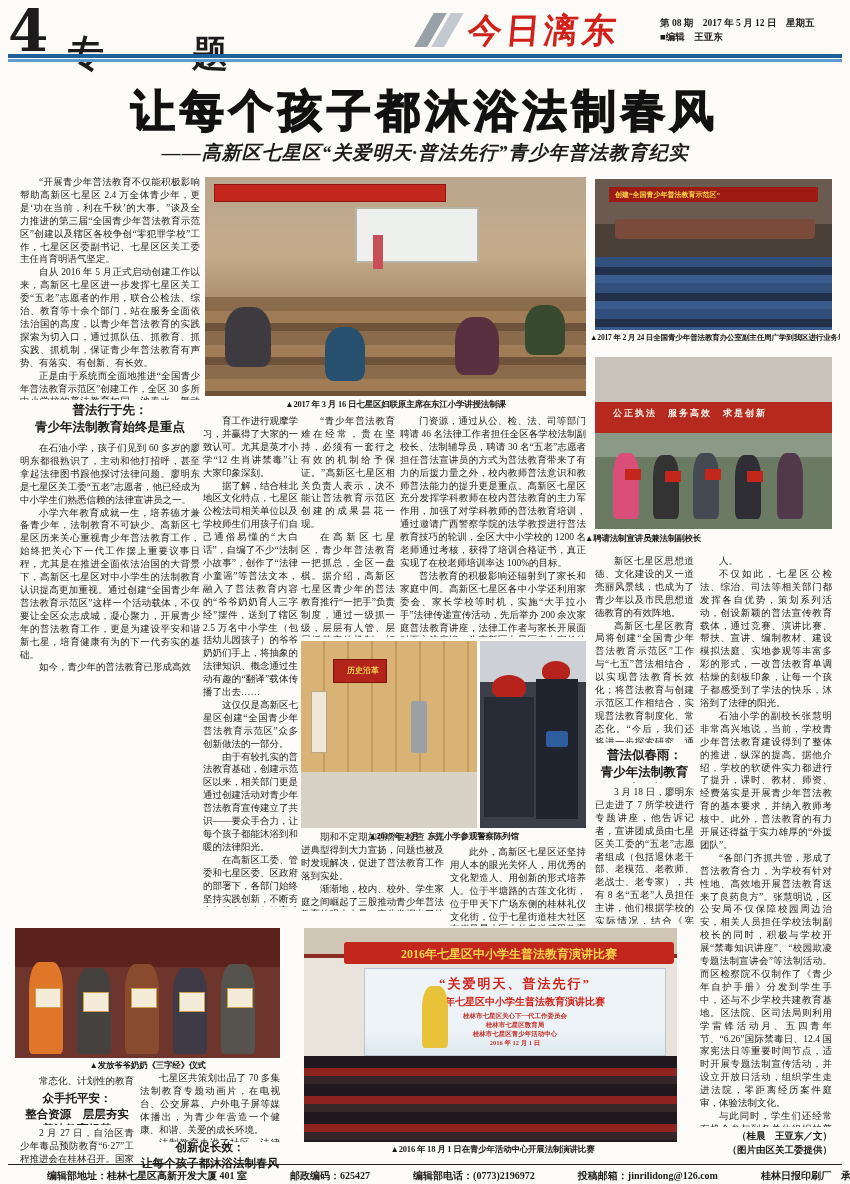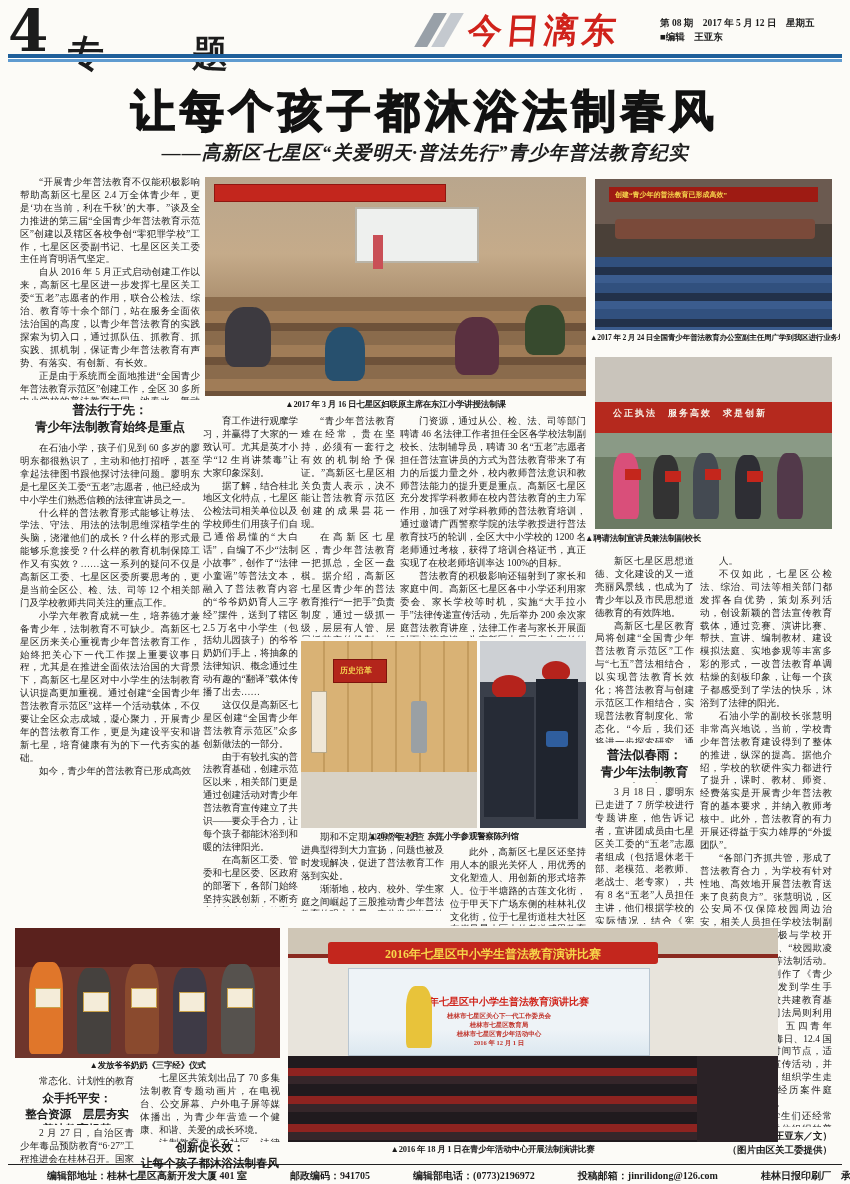--- a/index.html
+++ b/index.html
@@ -63,21 +63,21 @@
   <div class="abs" style="left:0;top:120px;width:381px;height:99px;background:repeating-linear-gradient(180deg,#8a6b4c 0 14px,#a07c57 14px 26px,#6e523a 26px 34px);"></div>
   <div class="abs" style="left:20px;top:130px;width:46px;height:60px;background:#3d3a40;border-radius:40% 40% 20% 20%;"></div>
   <div class="abs" style="left:120px;top:150px;width:40px;height:54px;background:#27506e;border-radius:40% 40% 20% 20%;"></div>
   <div class="abs" style="left:250px;top:140px;width:44px;height:58px;background:#5a3040;border-radius:40% 40% 20% 20%;"></div>
   <div class="abs" style="left:320px;top:128px;width:40px;height:50px;background:#374a2e;border-radius:40% 40% 20% 20%;"></div>
 </div>
 <div class="abs caption" style="left:205px;top:399px;width:381px;">▲2017 年 3 月 16 日七星区妇联原主席在东江小学讲授法制课</div>
 
 <div class="abs photo" style="left:595px;top:179px;width:237px;height:151px;background:linear-gradient(180deg,#6b5a50 0 30%,#4a4038 30% 70%,#2f2c33 70% 100%);">
   <div class="abs" style="left:14px;top:8px;width:209px;height:15px;background:#9e1b13;">
-    <div class="tinytxt" style="left:6px;top:3px;width:198px;font-size:7px;color:#f5d14b;font-weight:bold;">创建“青少年的普法教育已形成高效”</div>
+    <div class="tinytxt" style="left:6px;top:3px;width:198px;font-size:7px;color:#f5d14b;font-weight:bold;">创建“全国青少年普法教育示范区”</div>
   </div>
   <div class="abs" style="left:20px;top:40px;width:200px;height:20px;background:#7a4a3a;border-radius:4px;"></div>
   <div class="abs" style="left:0px;top:78px;width:237px;height:73px;background:repeating-linear-gradient(180deg,#31507e 0 10px,#22314a 10px 18px,#3b5c8e 18px 26px);"></div>
 </div>
 <div class="abs caption" style="left:590px;top:333px;width:250px;font-size:7.6px;">▲2017 年 2 月 24 日全国青少年普法教育办公室副主任周广学到我区进行业务培训</div>
 
 <div class="abs photo" style="left:595px;top:357px;width:237px;height:172px;background:linear-gradient(180deg,#c9c4bb 0 26%,#b5291e 26% 44%,#8a9a86 44% 58%,#6b7a63 58% 100%);">
   <div class="tinytxt" style="left:18px;top:50px;width:200px;font-size:9px;color:#f7f2e8;font-weight:bold;letter-spacing:2px;">公正执法　服务高效　求是创新</div>
   <div class="abs" style="left:18px;top:96px;width:26px;height:66px;background:#d94f7a;border-radius:35% 35% 12% 12%;"></div>
   <div class="abs" style="left:58px;top:98px;width:26px;height:64px;background:#333;border-radius:35% 35% 12% 12%;"></div>
@@ -90,42 +90,41 @@
   <div class="abs" style="left:152px;top:114px;width:16px;height:11px;background:#c4261c;"></div>
 </div>
 <div class="abs caption" style="left:585px;top:533px;width:237px;text-align:left;">▲聘请法制宣讲员兼法制副校长</div>
 
 <div class="abs sechead" style="left:20px;top:402px;width:180px;height:36px;">
   <div>普法行于先：</div>
   <div>青少年法制教育始终是重点</div>
 </div>
 <div class="abs col" style="left:20px;top:442px;width:180px;height:484px;">
     <p class="para">在石油小学，孩子们见到 60 多岁的廖明东都很熟识了，主动和他打招呼，甚至拿起法律图书跟他探讨法律问题。廖明东是七星区关工委“五老”志愿者，他已经成为中小学生们熟悉信赖的法律宣讲员之一。</p>
-    <p class="para">什么样的普法教育形式能够让尊法、学法、守法、用法的法制思维深植学生的头脑，浇灌他们的成长？什么样的形式最能够乐意接受？什么样的教育机制保障工作又有实效？……这一系列的疑问不仅是高新区工委、七星区区委所要思考的，更是当前全区公、检、法、司等 12 个相关部门及学校教师共同关注的重点工作。</p>
     <p class="para">小学六年教育成就一生，培养德才兼备青少年，法制教育不可缺少。高新区七星区历来关心重视青少年普法教育工作，始终把关心下一代工作摆上重要议事日程，尤其是在推进全面依法治国的大背景下，高新区七星区对中小学生的法制教育认识提高更加重视。通过创建“全国青少年普法教育示范区”这样一个活动载体，不仅要让全区众志成城，凝心聚力，开展青少年的普法教育工作，更是为建设平安和谐新七星，培育健康有为的下一代夯实的基础。</p>
     <p class="para">如今，青少年的普法教育已形成高效</p>
   </div>
 
 <div class="abs col" style="left:203px;top:415px;width:95px;height:492px;">
     <p class="para">育工作进行观摩学习，并赢得了大家的一致认可。尤其是英才小学“12 生肖讲禁毒”让大家印象深刻。</p>
     <p class="para">据了解，结合桂北地区文化特点，七星区公检法司相关单位以及学校师生们用孩子们自己通俗易懂的“大白话”，自编了不少“法制小故事”，创作了“法律小童谣”等普法文本，融入了普法教育内容的“爷爷奶奶育人三字经”摆件，送到了辖区 2.5 万名中小学生（包括幼儿园孩子）的爷爷奶奶们手上，将抽象的法律知识、概念通过生动有趣的“翻译”载体传播了出去……</p>
     <p class="para">这仅仅是高新区七星区创建“全国青少年普法教育示范区”众多创新做法的一部分。</p>
     <p class="para">由于有较扎实的普法教育基础，创建示范区以来，相关部门更是通过创建活动对青少年普法教育宣传建立了共识——要众手合力，让每个孩子都能沐浴到和暖的法律阳光。</p>
     <p class="para">在高新区工委、管委和七星区委、区政府的部署下，各部门始终坚持实践创新，不断夯实与扩大青少年教育成长成果，各项工作陆续呈现出与时俱进、健康发展的新气象。</p>
   </div>
 <div class="abs col" style="left:301px;top:415px;width:94px;height:222px;">
     <p class="para">“青少年普法教育难在经常，贵在坚持，必须有一套行之有效的机制给予保证。”高新区七星区相关负责人表示，决不能让普法教育示范区创建的成果昙花一现。</p>
     <p class="para">在高新区七星区，青少年普法教育一把抓总，全区一盘棋。据介绍，高新区七星区青少年的普法教育推行“一把手”负责制度，通过一级抓一级，层层有人管、层层抓落实的机制，打开了工作局面，形成了党政主导、关工委协调、部门参与、学校实施“四位一体”工作机制，各成员单位的职责得到明确，并把部门责任清单化、内容细致化、时间具体化，以保障普法教育工作在全区顺利开展、有序进行。</p>
   </div>
 <div class="abs col" style="left:400px;top:415px;width:186px;height:222px;">
     <p class="para">门资源，通过从公、检、法、司等部门聘请 46 名法律工作者担任全区各学校法制副校长、法制辅导员，聘请 30 名“五老”志愿者担任普法宣讲员的方式为普法教育带来了有力的后援力量之外，校内教师普法意识和教师普法能力的提升更是重点。高新区七星区充分发挥学科教师在校内普法教育的主力军作用，加强了对学科教师的普法教育培训，通过邀请广西警察学院的法学教授进行普法教育技巧的轮训，全区大中小学校的 1200 名老师通过考核，获得了培训合格证书，真正实现了在校老师培训率达 100%的目标。</p>
     <p class="para">普法教育的积极影响还辐射到了家长和家庭中间。高新区七星区各中小学还利用家委会、家长学校等时机，实施“大手拉小手”法律传递宣传活动，先后举办 200 余次家庭普法教育讲座，法律工作者与家长开展面对面交流座谈，为高新区七星区广大家长的家庭普法教育提供指导，增强了家长配合学校进行普法教育的意识和能力。</p>
   </div>
 
-<div class="abs photo" style="left:301px;top:641px;width:176px;height:187px;background:linear-gradient(180deg,#d9b275 0 70%,#d8d2c6 70% 100%);">
+<div class="abs photo" style="left:301px;top:641px;width:176px;height:187px;background:linear-gradient(180deg,#d9b275 0 70%,#d8d2c6 70% 100%);text-align:center;">
   <div class="abs" style="left:0;top:0;width:176px;height:131px;background:repeating-linear-gradient(90deg,#d9b275 0 22px,#c49c5e 22px 24px);"></div>
   <div class="abs" style="left:32px;top:18px;width:52px;height:22px;background:#b3251b;border:1px solid #7d130c;">
     <div class="tinytxt" style="left:6px;top:5px;width:46px;font-size:8px;color:#f3cf4f;font-weight:bold;">历史沿革</div>
   </div>
   <div class="abs" style="left:10px;top:50px;width:14px;height:60px;background:#efe7d8;border:1px solid #b8a888;"></div>
   <div class="abs" style="left:110px;top:60px;width:16px;height:52px;background:#9aa0a4;border-radius:3px;"></div>
 </div>
 <div class="abs photo" style="left:480px;top:641px;width:106px;height:187px;background:linear-gradient(180deg,#cdd0d4 0 22%,#3a3f4a 22% 100%);">
   <div class="abs" style="left:12px;top:34px;width:34px;height:24px;background:#b5231c;border-radius:50% 50% 40% 40%;"></div>
   <div class="abs" style="left:4px;top:56px;width:50px;height:120px;background:#262b36;"></div>
@@ -192,38 +191,39 @@
 
 <div class="abs col" style="left:140px;top:1072px;width:140px;height:70px;">
     <p class="para">七星区共策划出品了 70 多集法制教育专题动画片，在电视台、公交屏幕、户外电子屏等媒体播出，为青少年营造一个健康、和谐、关爱的成长环境。</p>
     <p class="para">法制教育走进了社区，法律知识走进了学校，法律教师走进了课堂，立体式的青少年普法教育宣传格局逐渐形成。</p>
   </div>
 <div class="abs sechead" style="left:140px;top:1140px;width:140px;height:32px;font-size:11.5px;line-height:15.5px;">
   <div>创新促长效：</div>
   <div>让每个孩子都沐浴法制春风</div>
 </div>
 
-<div class="abs photo" style="left:288px;top:928px;width:490px;height:214px;background:linear-gradient(180deg,#cfc6b6 0 12%,#8a2a20 12% 14%,#e8e4dc 14% 60%,#2a2226 60% 100%);">
+<div class="abs photo" style="left:304px;top:928px;width:373px;height:214px;background:linear-gradient(180deg,#cfc6b6 0 12%,#8a2a20 12% 14%,#e8e4dc 14% 60%,#2a2226 60% 100%);">
   <div class="abs" style="left:40px;top:14px;width:330px;height:22px;background:#c3261d;border-radius:3px;">
     <div class="tinytxt" style="left:0;top:4px;width:330px;font-size:12px;text-align:center;color:#f7d64a;font-weight:bold;">2016年七星区中小学生普法教育演讲比赛</div>
   </div>
   <div class="abs" style="left:60px;top:40px;width:300px;height:86px;background:linear-gradient(180deg,#eef3f7 0 70%,#dce8f0 100%);border:1px solid #b9c6d1;">
+    <div class="tinytxt" style="left:0;top:6px;width:300px;font-size:13px;text-align:center;color:#d0241b;font-weight:bold;letter-spacing:2px;">“关爱明天、普法先行”</div>
     <div class="tinytxt" style="left:0;top:26px;width:300px;font-size:10px;text-align:center;color:#d0241b;font-weight:bold;">2016年七星区中小学生普法教育演讲比赛</div>
     <div class="orgs abs" style="left:0;top:42px;width:300px;font-size:6.5px;color:#c0342b;font-weight:bold;line-height:9px;">
         <p class="para">桂林市七星区关心下一代工作委员会</p>
         <p class="para">桂林市七星区教育局</p>
         <p class="para">桂林市七星区青少年活动中心</p>
         <p class="para">2016 年 12 月 1 日</p>
       </div>
   </div>
   <div class="abs" style="left:118px;top:58px;width:26px;height:62px;background:#e8c33a;border-radius:35% 35% 10% 10%;"></div>
   <div class="abs" style="left:0;top:128px;width:409px;height:86px;background:repeating-linear-gradient(180deg,#201a1e 0 12px,#8e2320 12px 20px,#35262a 20px 28px);"></div>
 </div>
 <div class="abs caption" style="left:288px;top:1144px;width:409px;">▲2016 年 18 月 1 日在青少年活动中心开展法制演讲比赛</div>
 
 <div class="abs footrule" style="left:8px;top:1164px;width:834px;height:0;"></div>
 <div class="abs footer" style="left:18px;top:1169px;width:814px;padding-left:29px;">
   <span>编辑部地址：桂林七星区高新开发大厦 401 室</span>
-  <span>邮政编码：941705</span>
+  <span>邮政编码：625427</span>
   <span>编辑部电话：(0773)2196972</span>
   <span>投稿邮箱：jinrilidong@126.com</span>
   <span>桂林日报印刷厂　承印</span>
 </div>
 
 </body></html>

